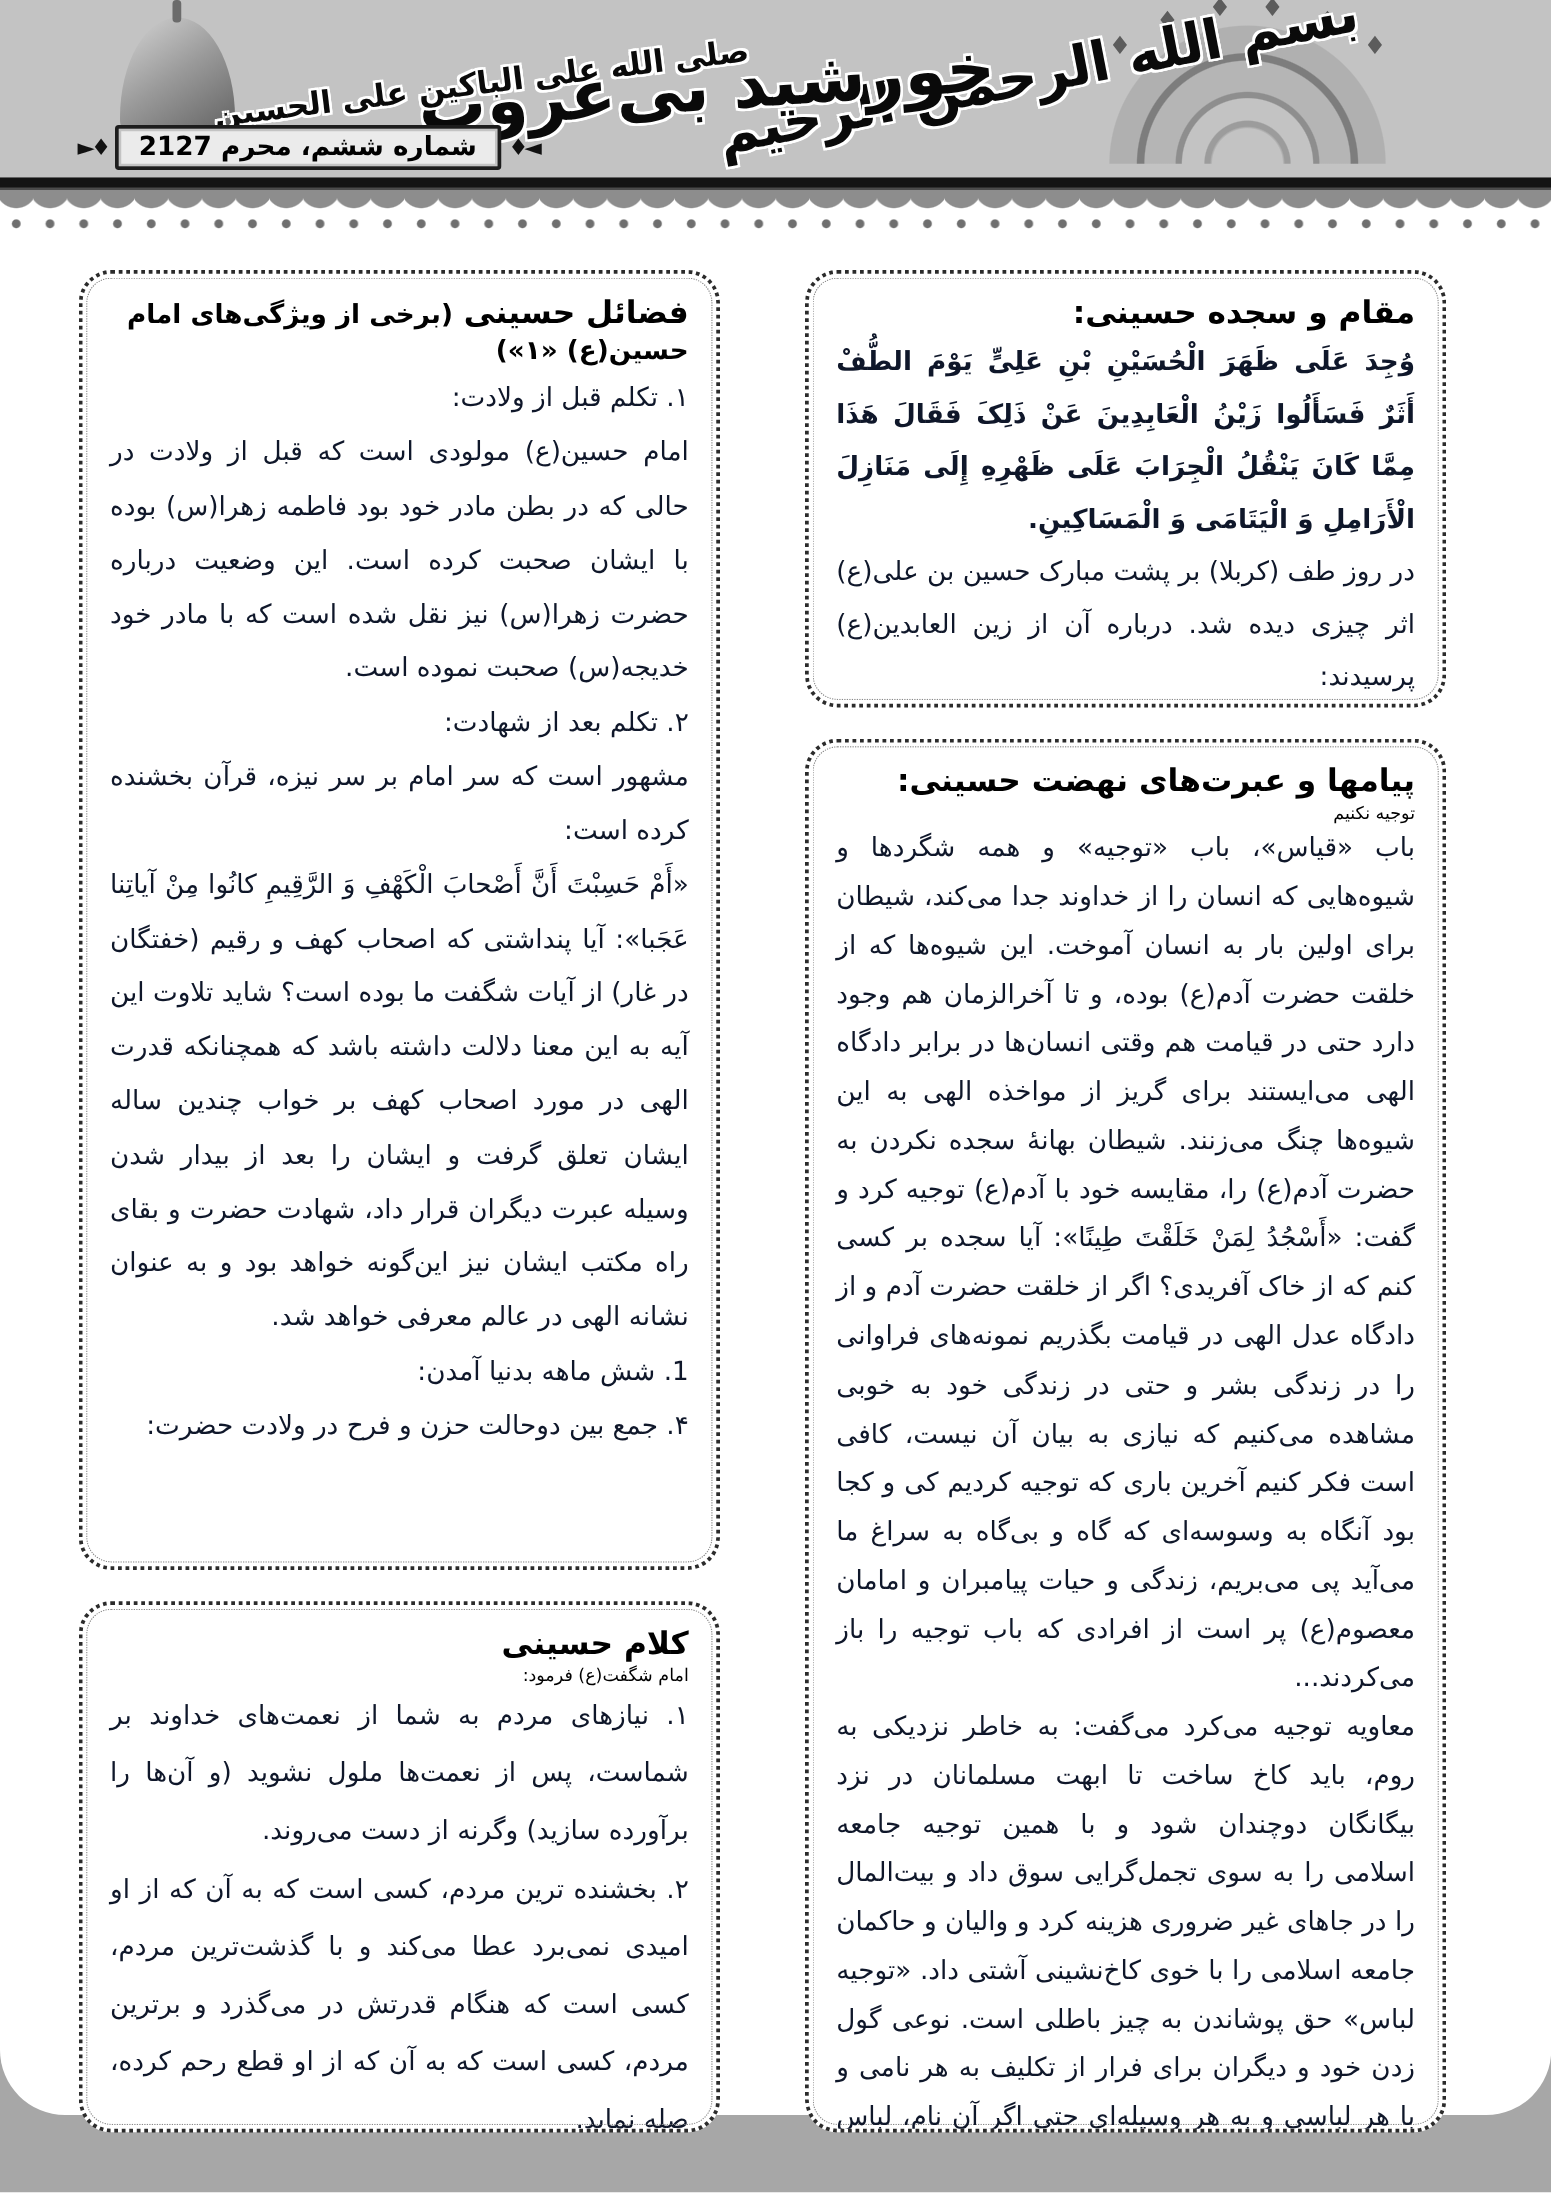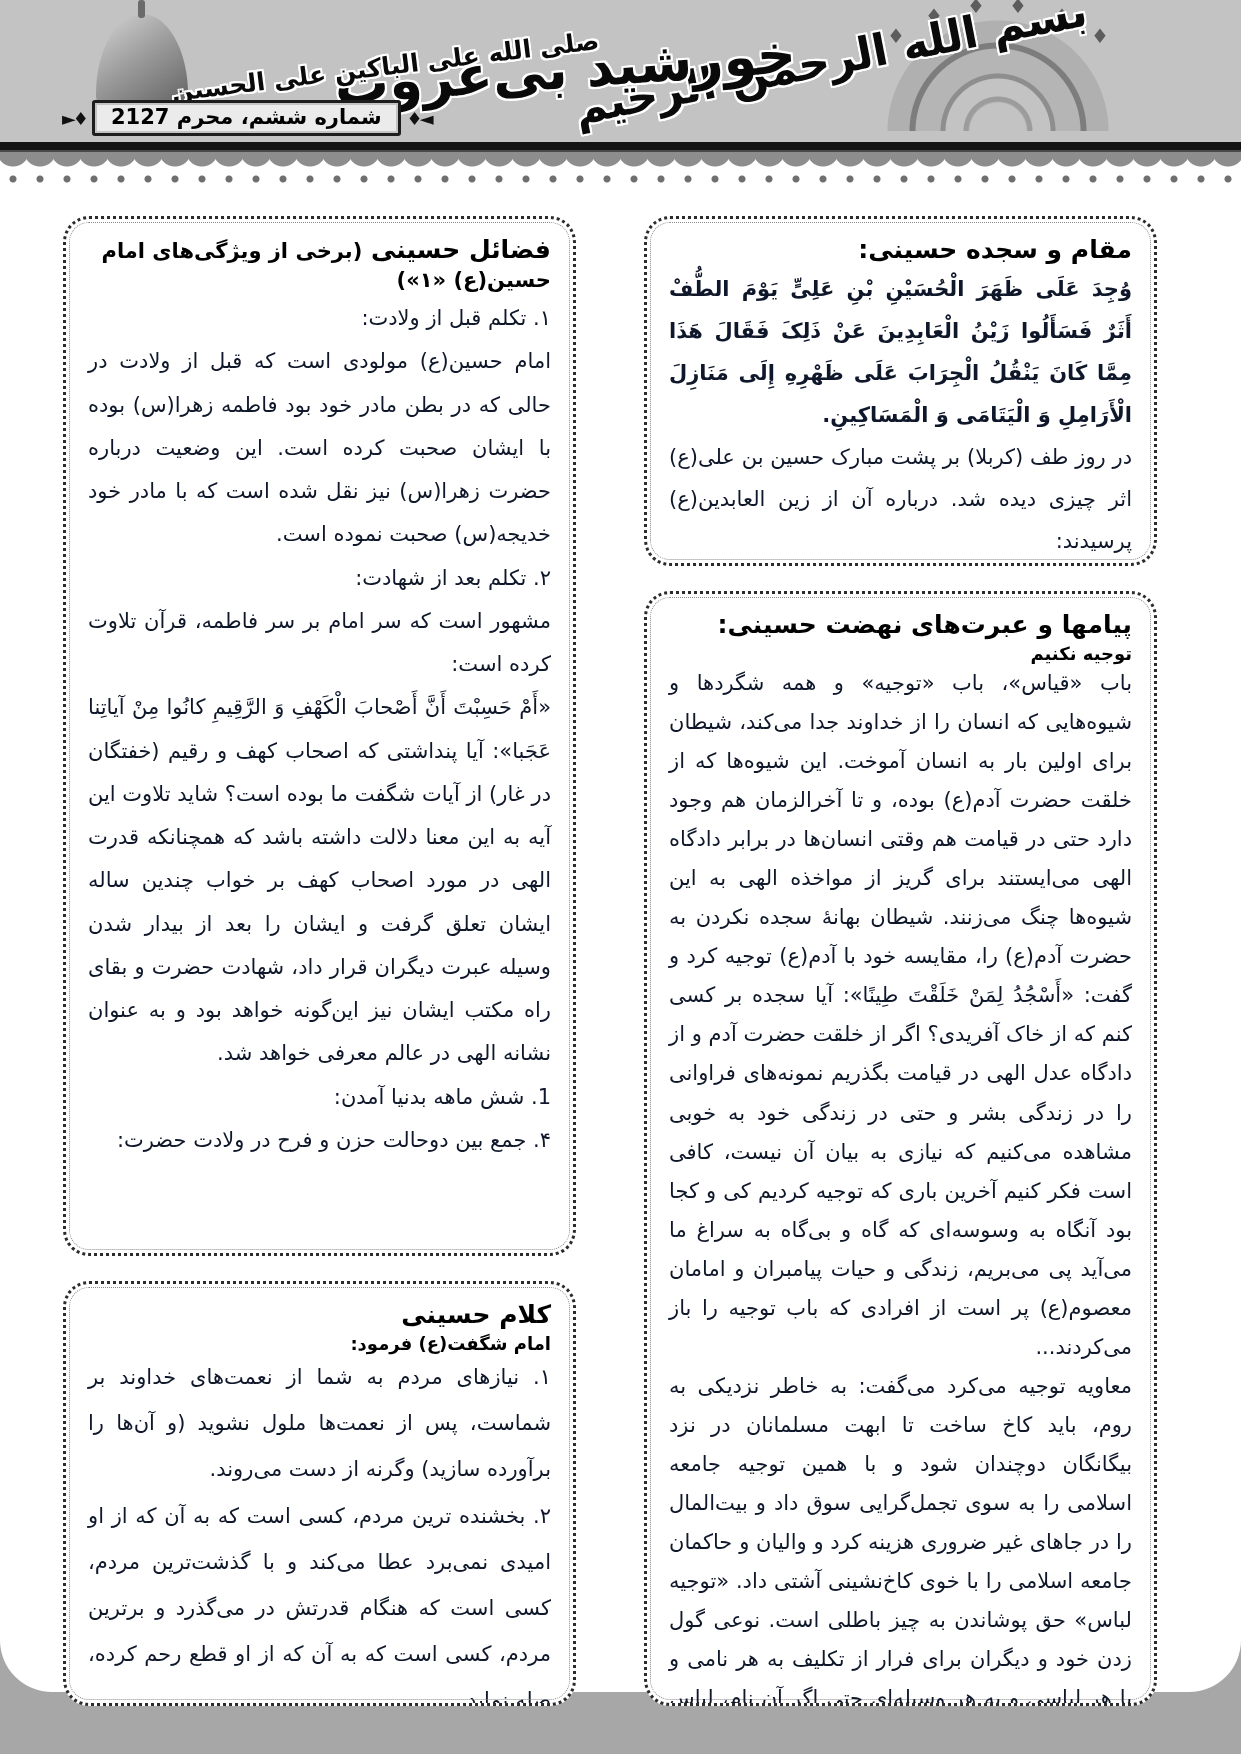--- a/index.html
+++ b/index.html
@@ -34,21 +34,21 @@
       radial-gradient(circle at 13px -2px, #8d8d8d 16px, rgba(0,0,0,0) 17px),
       radial-gradient(circle at 13px 27px, #6f6f6f 3px, rgba(0,0,0,0) 4px);
     background-size:27px 32px;background-repeat:repeat-x;}
 
   
   .cols{position:absolute;top:40px;right:0;left:0;display:flex;gap:68px;padding:24px 84px 0 60px;}
   .col{display:flex;flex-direction:column;gap:25px;width:513px;flex:0 0 auto;}
   .box{border:3px dotted #2b2b2b;border-radius:26px;outline:1px dotted #8a8a8a;outline-offset:-7px;
     padding:16px 22px 14px 22px;background:#fff;overflow:hidden;box-sizing:border-box;}
   .box h2{margin:0 0 4px 0;font-size:25px;font-weight:bold;color:#000;}
-  .box h3{margin:0;font-size:18px;font-weight:bold;}
+  .box h3{margin:0;font-size:14px;font-weight:normal;}
   .box p{margin:0;font-size:21px;text-align:justify;color:#0f172a;}
   .lh-maqam p{line-height:2.0;}
   .lh-payamha p{line-height:1.86;}
   .lh-fazael p{line-height:2.06;}
   .lh-kalam p{line-height:2.2;}
   .arabic{font-weight:bold;}
   .rel{position:relative;padding-bottom:2px;}
   .title-rest{font-size:21px;}
 </style>
 </head>
@@ -105,21 +105,21 @@
         </section>
       </div>
 
       <div class="col">
 
         <section class="box lh-fazael" style="height:1040px;">
           <h2><span>فضائل حسینی</span> <span class="title-rest">(برخی از ویژگی‌های امام حسین(ع) «۱»)</span></h2>
           <p>۱. تکلم قبل از ولادت:</p>
           <p>امام حسین(ع) مولودی است که قبل از ولادت در حالی که در بطن مادر خود بود فاطمه زهرا(س) بوده با ایشان صحبت کرده است. این وضعیت درباره حضرت زهرا(س) نیز نقل شده است که با مادر خود خدیجه(س) صحبت نموده است.</p>
           <p>۲. تکلم بعد از شهادت:</p>
-          <p>مشهور است که سر امام بر سر فاطمه، قرآن تلاوت کرده است:</p>
+          <p>مشهور است که سر امام بر سر نیزه، قرآن بخشنده کرده است:</p>
           <p>«أَمْ حَسِبْتَ أَنَّ أَصْحابَ الْکَهْفِ وَ الرَّقِیمِ کانُوا مِنْ آیاتِنا عَجَبا»: آیا پنداشتی که اصحاب کهف و رقیم (خفتگان در غار) از آیات شگفت ما بوده است؟ شاید تلاوت این آیه به این معنا دلالت داشته باشد که همچنانکه قدرت الهی در مورد اصحاب کهف بر خواب چندین ساله ایشان تعلق گرفت و ایشان را بعد از بیدار شدن وسیله عبرت دیگران قرار داد، شهادت حضرت و بقای راه مکتب ایشان نیز این‌گونه خواهد بود و به عنوان نشانه الهی در عالم معرفی خواهد شد.</p>
           <p>1. شش ماهه بدنیا آمدن:</p>
           <p>۴. جمع بین دوحالت حزن و فرح در ولادت حضرت:</p>
 
         </section>
 
         <section class="box lh-kalam" style="height:425px;">
           <h2>کلام حسینی</h2>
           <h3>امام شگفت(ع) فرمود:</h3>
           <p>۱. نیازهای مردم به شما از نعمت‌های خداوند بر شماست، پس از نعمت‌ها ملول نشوید (و آن‌ها را برآورده سازید) وگرنه از دست می‌روند.</p>

